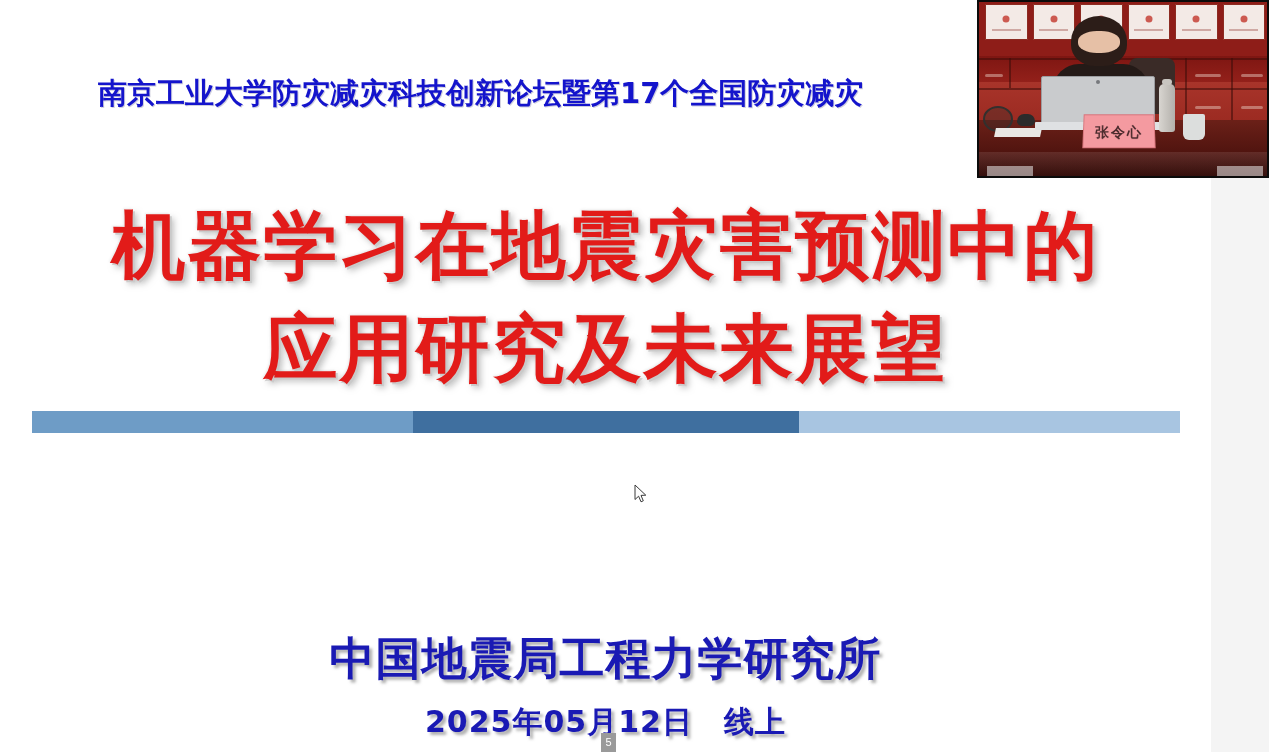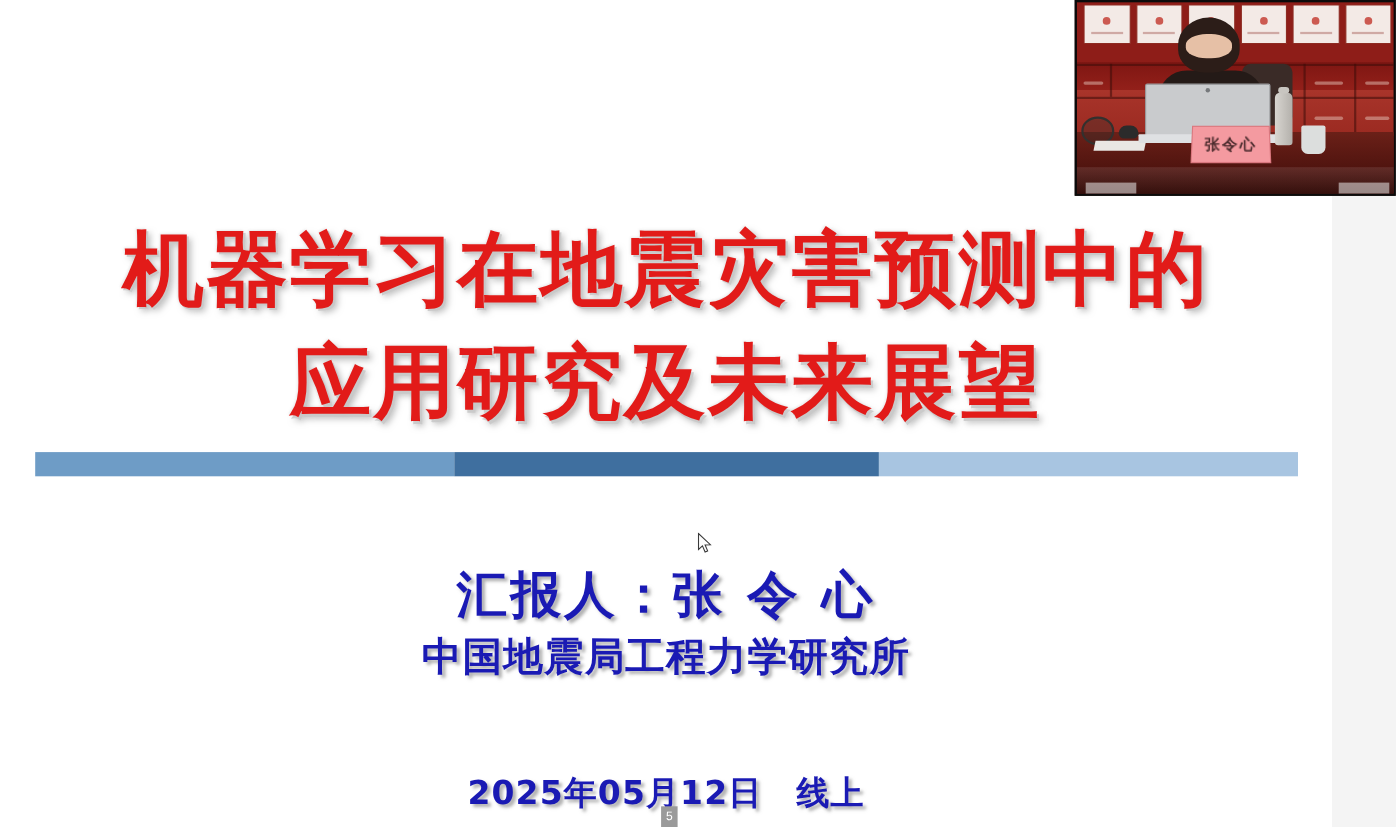--- a/index.html
+++ b/index.html
@@ -113,24 +113,25 @@
     font-family: "DejaVu Sans", "Liberation Sans", sans-serif;
     text-shadow: 3px 3px 3px rgba(150,150,150,0.75);
   }
   .presenter {
     top: 511px;
     font-size: 46px;
     letter-spacing: 3px;
     line-height: 58px;
   }
   .affiliation {
-    top: 575px;
-    font-size: 36px;
+    top: 636px;
+    font-size: 45px;
     letter-spacing: 1px;
     line-height: 46px;
+    font-family: Liberation Serif, serif;
   }
   .datetime {
     top: 700px;
     font-size: 30px;
     letter-spacing: 1px;
     line-height: 44px;
   }
 
   
   .page-badge {
@@ -421,32 +422,32 @@
   .rs1 { left: 8px;   width: 46px; }
   .rs2 { left: 238px; width: 46px; }
 </style>
 </head>
 <body>
 
 <div id="screen">
 
   <div id="slide">
 
+    <div class="header-line">南京工业大学防灾减灾科技创新论坛暨第17个全国防灾减灾</div>
 
     <div class="main-title line1">机器学习在地震灾害预测中的</div>
 
     <div class="main-title line2">应用研究及未来展望</div>
 
     <div class="deco-bar">
       <div class="deco-seg s1"></div>
       <div class="deco-seg s2"></div>
       <div class="deco-seg s3"></div>
     </div>
 
-    <div class="blue-text presenter">汇报人：张 令 心</div>
 
     <div class="blue-text affiliation">中国地震局工程力学研究所</div>
 
     <div class="blue-text datetime">2025年05月12日　线上</div>
 
     <div class="page-badge">5</div>
 
     <div class="cursor">
       <svg width="14" height="20" viewBox="0 0 14 20">
         <path d="M1,1 L1,15.5 L4.6,12.2 L7.0,17.8 L9.3,16.8 L7.0,11.4 L11.8,11.2 Z" fill="#fdfdfd" stroke="#3a3a3a" stroke-width="1"></path>

